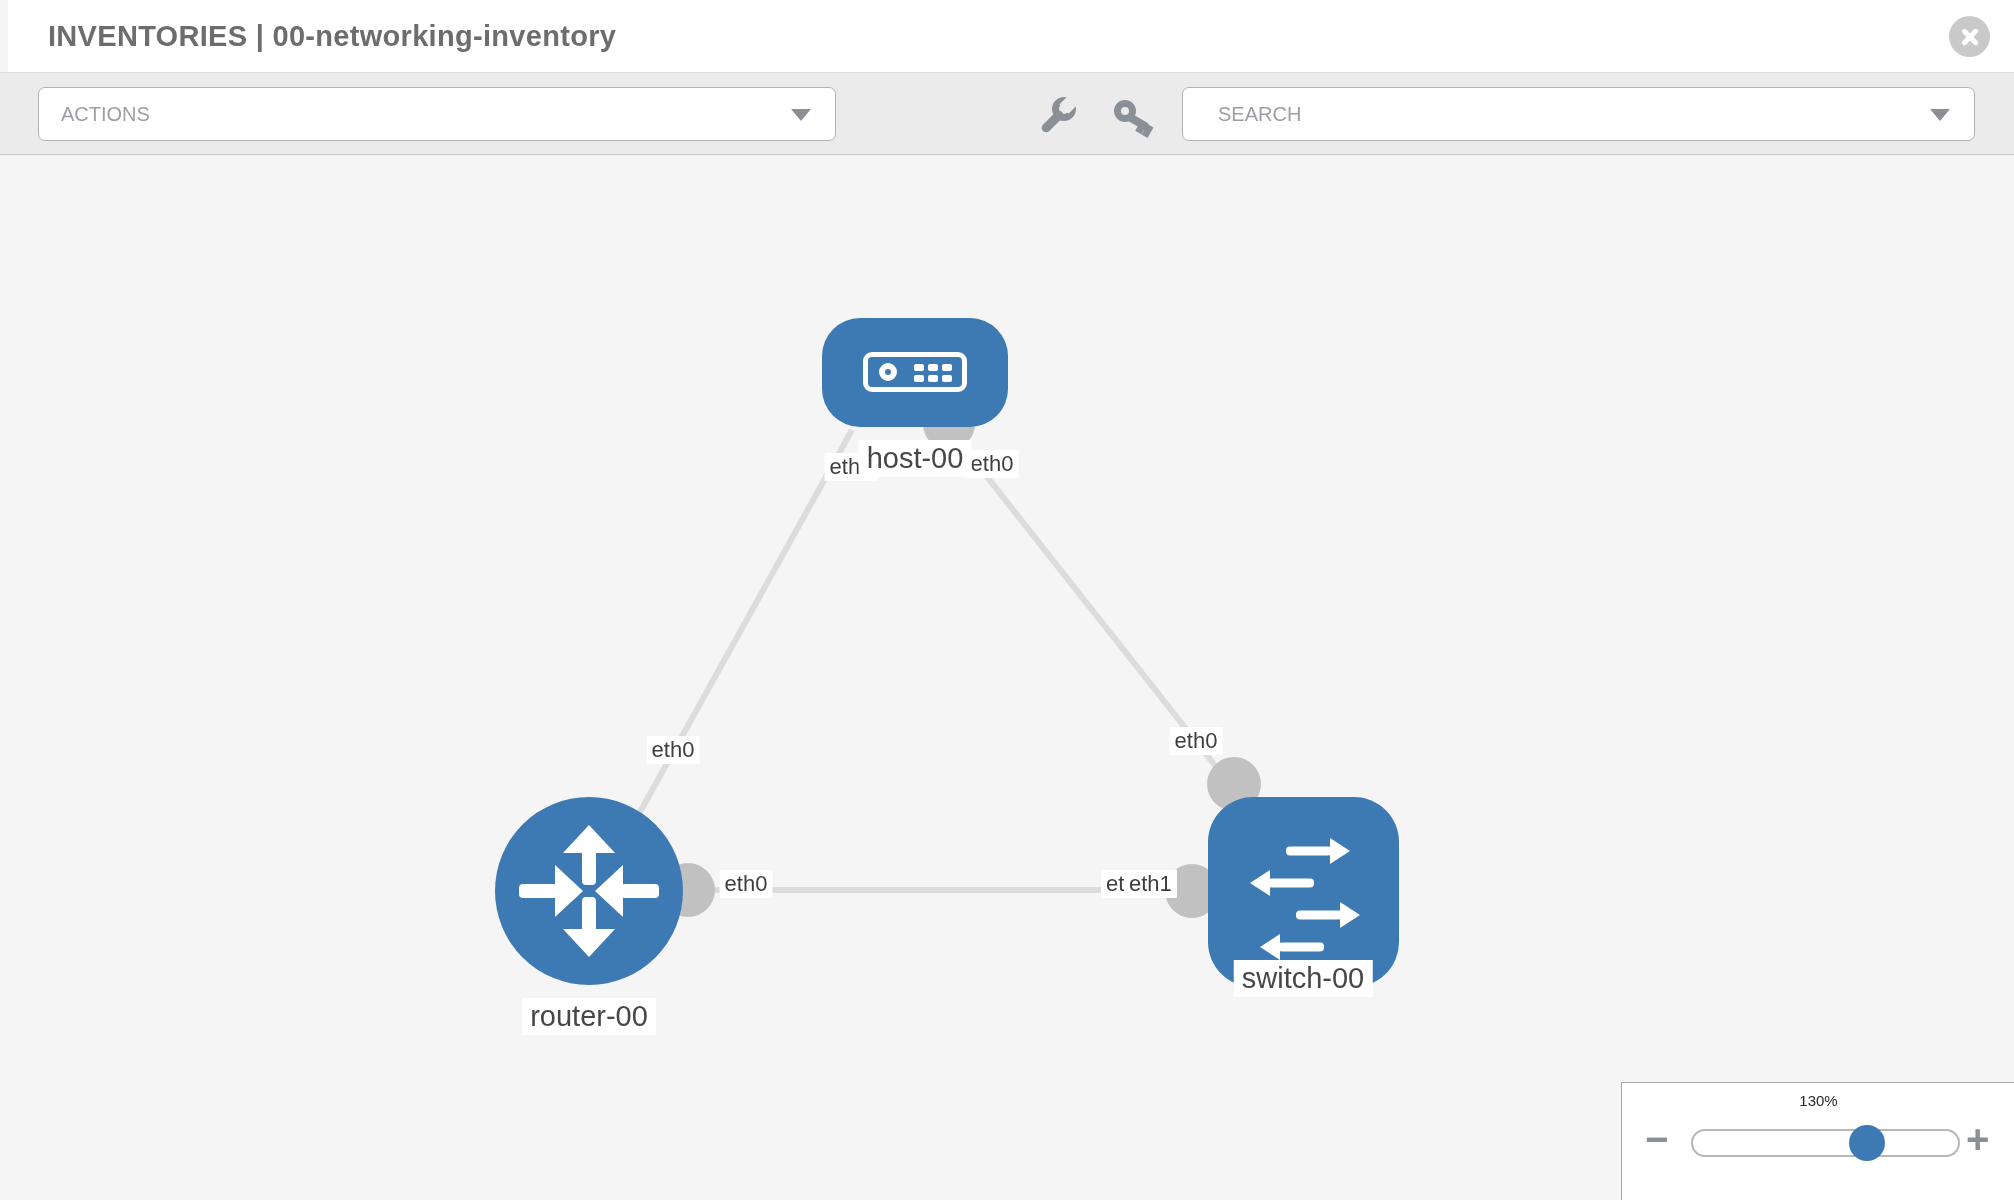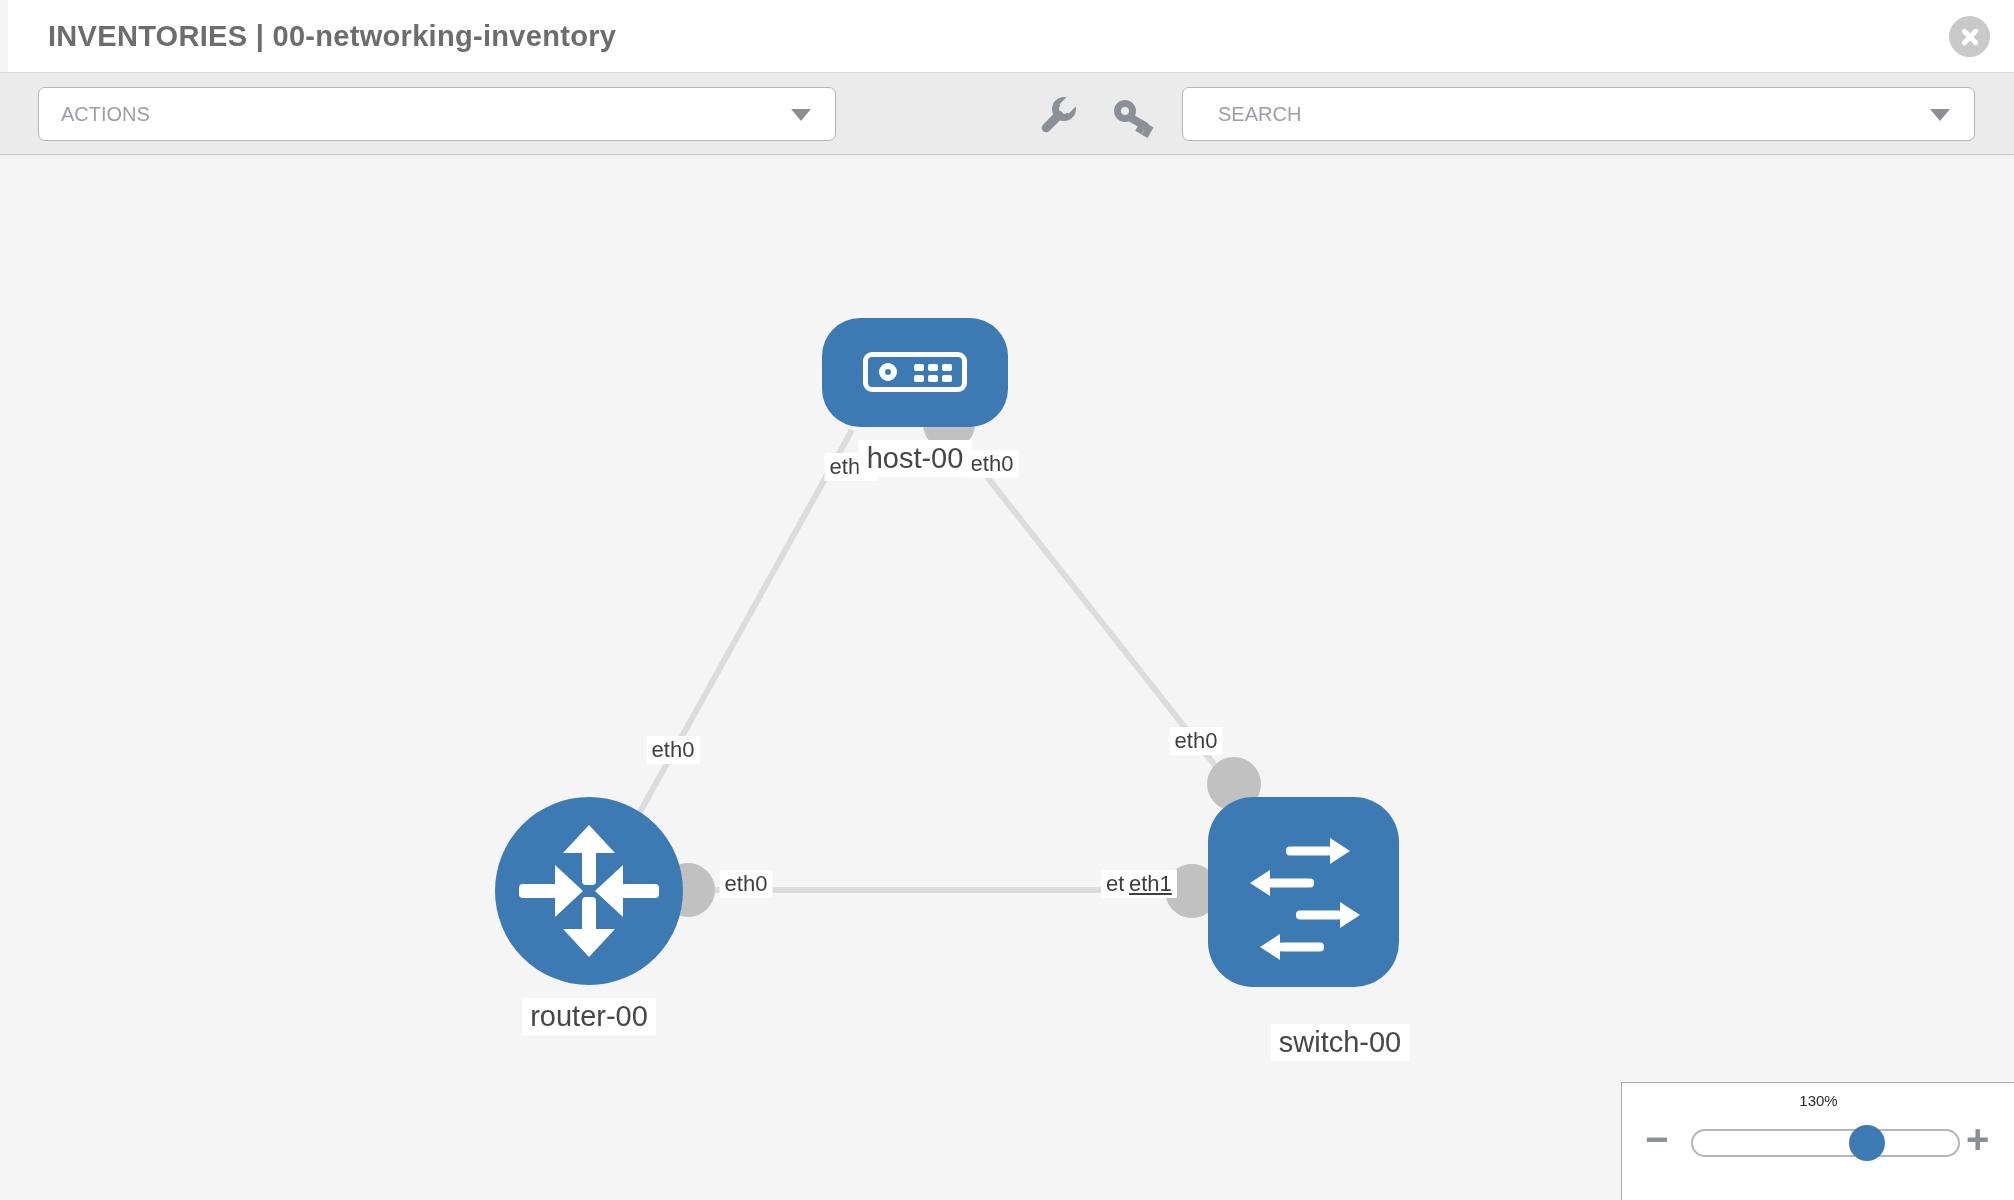--- a/index.html
+++ b/index.html
@@ -165,21 +165,21 @@
   <circle cx="1234" cy="784" r="27" fill="#c1c1c1"></circle>
   <circle cx="1192" cy="891" r="27" fill="#c1c1c1"></circle>
 </svg>
 
 <div class="port-label port-centered" style="left:851px;  top:467px;">eth0</div>
 <div class="port-label port-centered" style="left:992px;  top:464px;">eth0</div>
 <div class="port-label port-centered" style="left:673px;  top:750px;">eth0</div>
 <div class="port-label port-centered" style="left:1196px; top:741px;">eth0</div>
 <div class="port-label port-centered" style="left:746px;  top:884px;">eth0</div>
 <div class="port-label" style="left:1101px; top:870px; z-index:3;">eth0</div>
-<div class="port-label" style="left:1124px; top:870px; z-index:4;text-decoration:underline;">eth1</div>
+<div class="port-label" style="left:1124px; top:870px; z-index:4;">eth1</div>
 
 <div class="node node-host">
   <div class="server-body">
     <span class="server-led"></span>
     <span class="server-dots">
       <span></span>
         <span></span>
         <span></span>
         <span></span>
         <span></span>
@@ -212,21 +212,21 @@
       <polygon points="122,41 142,54 122,67"></polygon>
       <rect x="60" y="81.5" width="46" height="9" rx="4"></rect>
       <polygon points="62,73 42,86 62,99"></polygon>
       <rect x="88" y="113.5" width="46" height="9" rx="4"></rect>
       <polygon points="132,105 152,118 132,131"></polygon>
       <rect x="70" y="145.5" width="46" height="9" rx="4"></rect>
       <polygon points="72,137 52,150 72,163"></polygon>
     </g>
   </svg>
 </div>
-<div class="node-label" style="left:1303px; top:1024px;margin-left:37px;">switch-00</div>
+<div class="node-label" style="left:1303px; top:960px;">switch-00</div>
 
 <div class="zoom-panel">
   <div class="zoom-level">130%</div>
   <div class="zoom-minus">−</div>
   <div class="zoom-track">
     <div class="zoom-handle"></div>
   </div>
   <div class="zoom-plus">+</div>
 </div>
 

